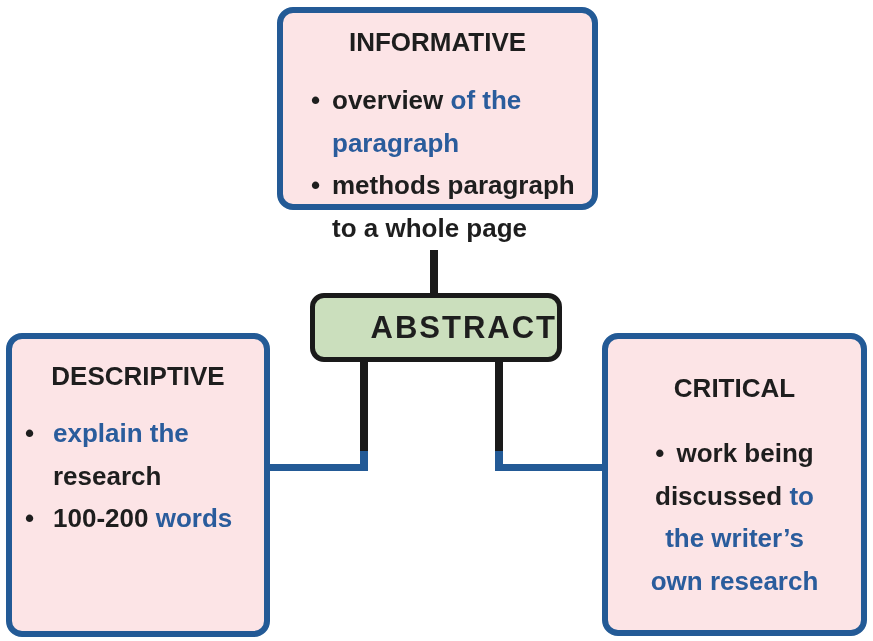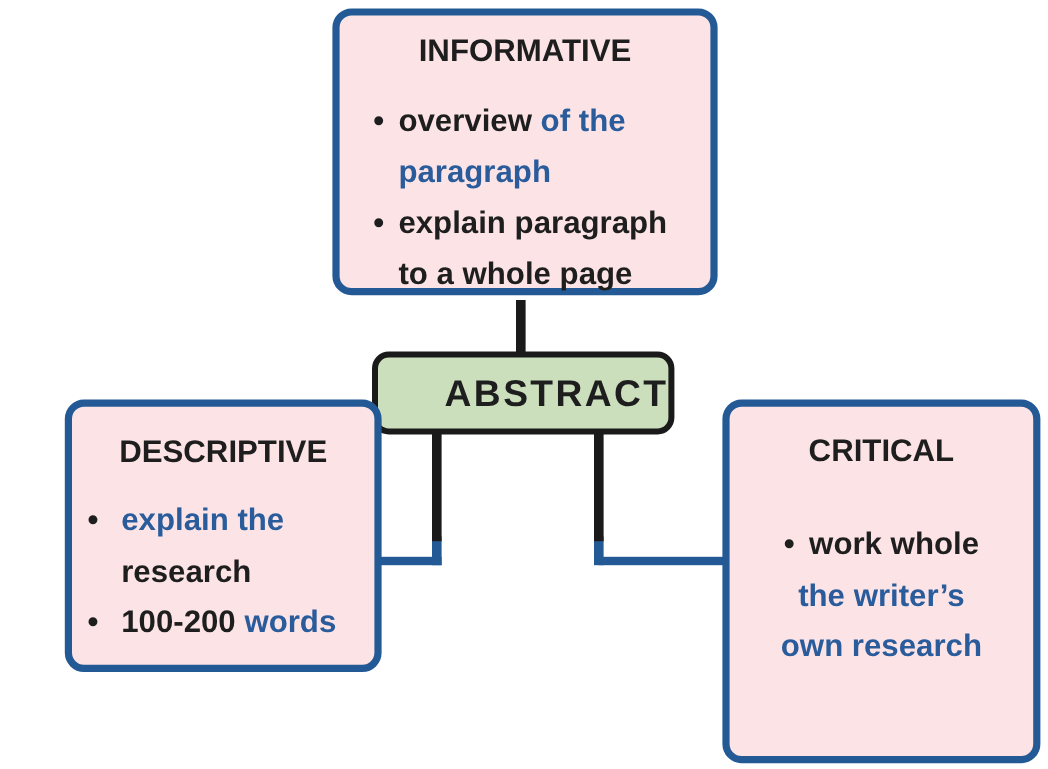--- a/index.html
+++ b/index.html
@@ -25,22 +25,22 @@
   #conn-right-blue-h { left:499px; top:464px; width:109px; height:7px; }
   
   .pink-box {
     position: absolute;
     box-sizing: border-box;
     background: var(--box-fill-pink, #fce4e6);
     border: 6px solid var(--box-border-blue, #235a96);
     border-radius: 16px;
     z-index: 2;
   }
-  #box-informative { left:277px; top:7px;   width:321px; height:239px; }
-  #box-descriptive { left:6px;   top:333px; width:264px; height:227px;margin-left:48px; }
+  #box-informative { left:277px; top:7px;   width:321px; height:203px; }
+  #box-descriptive { left:6px;   top:333px; width:264px; height:304px; }
   #box-critical    { left:602px; top:333px; width:265px; height:303px; }
   #box-abstract {
     position: absolute;
     box-sizing: border-box;
     left:310px; top:293px; width:252px; height:69px;
     background: var(--center-fill-green, #cbdfbd);
     border: 5px solid var(--center-border-black, #1a1a1a);
     border-radius: 14px;
     z-index: 2;
     display: flex; align-items: center; justify-content: flex-end;
@@ -52,21 +52,21 @@
   }
   .box-title {
     position: absolute; left: 0; right: 0;
     text-align: center;
     font-size: 26px; line-height: 30px;
     color: var(--text-black, #1e1e1e);
     white-space: nowrap;
   }
   #box-informative .box-title { top:14px; }
   #box-descriptive .box-title { top:22px; }
-  #box-critical    .box-title { top:21px; }
+  #box-critical    .box-title { top:34px; }
   .list { position: absolute; left:0; right:0; }
   .line {
     position: relative;
     height: 42.5px;
     font-size: 26px;
     line-height: 42.5px;
     color: var(--text-black, #1e1e1e);
     white-space: nowrap;
   }
   #box-informative .list { top:66px; }
@@ -100,21 +100,21 @@
     <div class="list">
       <div class="line">
         <span class="bullet">•</span>
         <span class="seg black">overview </span><span class="seg blue">of the</span>
       </div>
       <div class="line">
         <span class="seg blue">paragraph</span>
       </div>
       <div class="line">
         <span class="bullet">•</span>
-        <span class="seg black">explain paragraph</span>
+        <span class="seg black">methods paragraph</span>
       </div>
       <div class="line">
         <span class="seg black">to a whole page</span>
       </div>
     </div>
   </div>
 
   <div id="box-abstract">
     <span class="center-label">ABSTRACT</span>
   </div>
@@ -133,21 +133,24 @@
         <span class="bullet">•</span>
         <span class="seg black">100-200 </span><span class="seg blue">words</span>
       </div>
     </div>
   </div>
 
   <div class="pink-box" id="box-critical">
     <div class="box-title">CRITICAL</div>
     <div class="list">
       <div class="line">
-        <span class="bullet">•</span><span class="seg black">work whole</span>
+        <span class="bullet">•</span><span class="seg black">work being</span>
+      </div>
+      <div class="line">
+        <span class="seg black">discussed </span><span class="seg blue">to</span>
       </div>
       <div class="line">
         <span class="seg blue">the writer’s</span>
       </div>
       <div class="line">
         <span class="seg blue">own research</span>
       </div>
     </div>
   </div>
 

